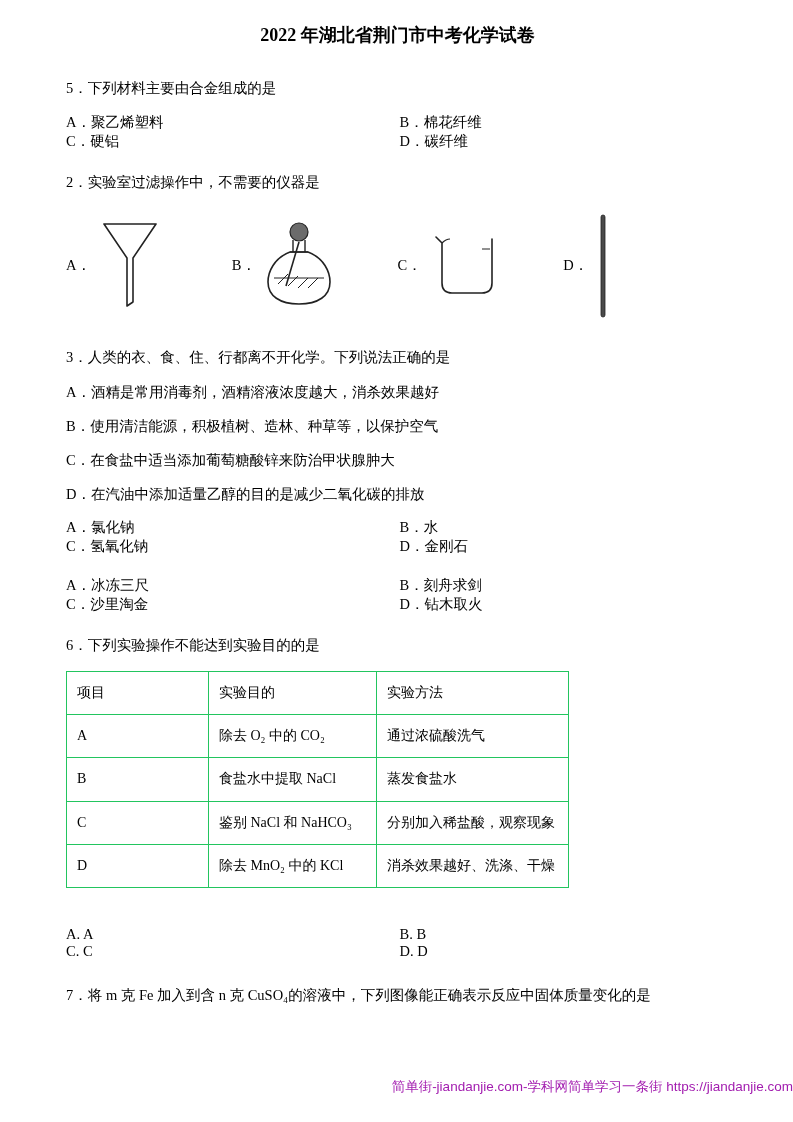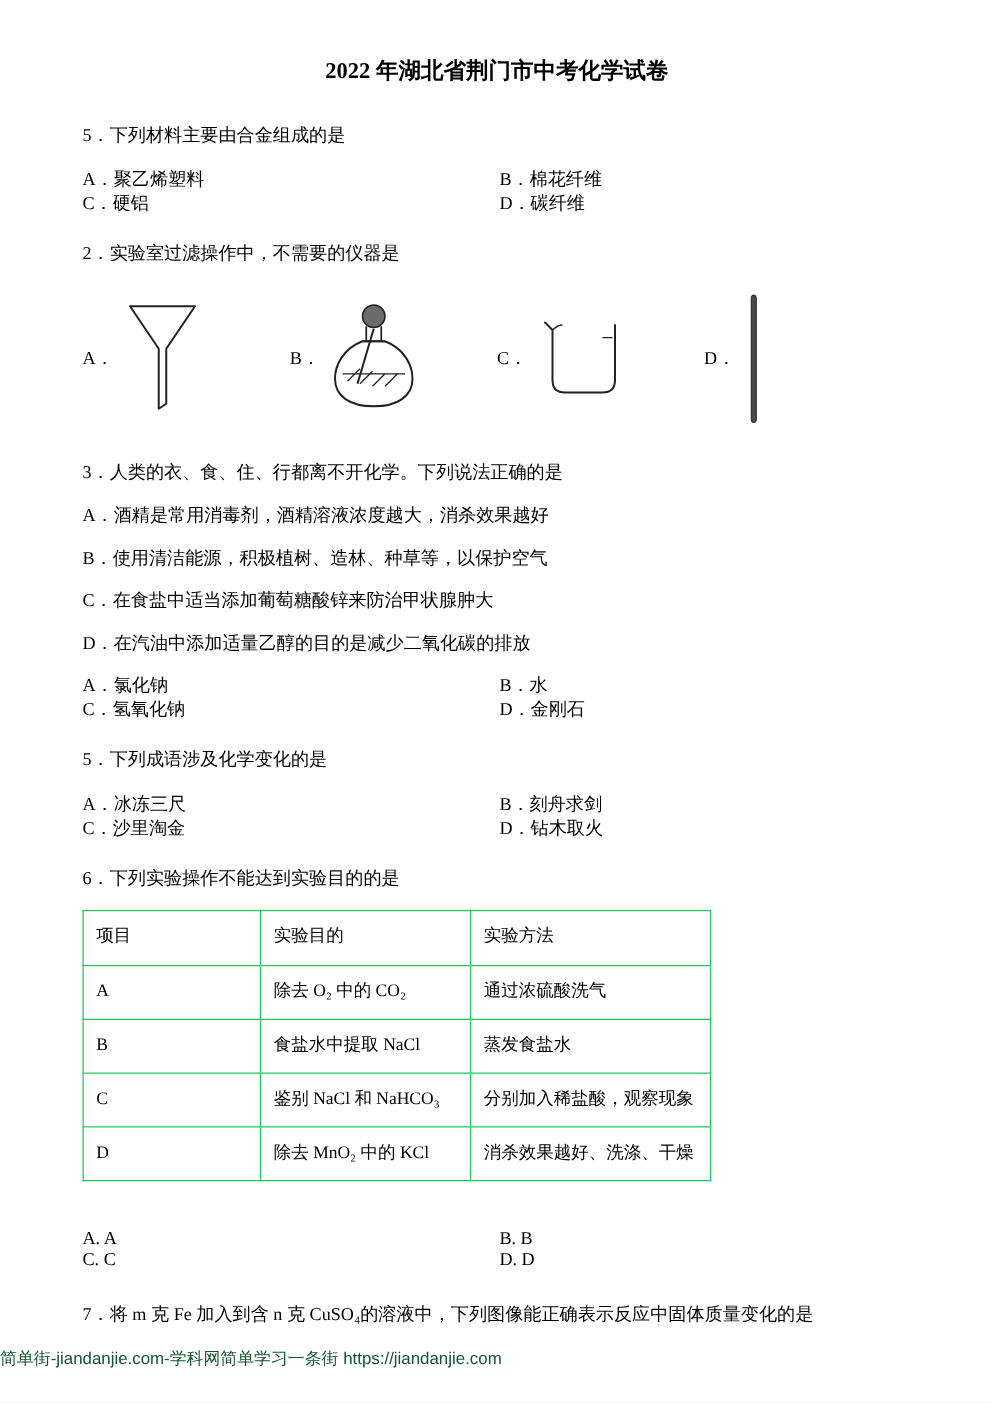--- a/index.html
+++ b/index.html
@@ -1,19 +1,19 @@
 <!DOCTYPE html>
 <html><head>
 <meta charset="utf-8">
 <style>
   * { margin:0; padding:0; box-sizing:border-box; }
   html,body { background:#e9e9e9; }
   .page {
     width:793px; min-height:1122px; margin:0 auto; background:#ffffff;
-    padding:44px 64px 20px 66px; position:relative; color:#000;
+    padding:23px 64px 20px 66px; position:relative; color:#000;
     font-family:"Liberation Serif","DejaVu Serif",serif; font-size:14.5px;
   }
   .doc-title { text-align:center; font-size:18px; font-weight:bold; margin-bottom:30px; }
   .section-header { font-size:15px; font-weight:bold; margin-bottom:22px; }
   .question { margin-bottom:10px; }
   .stem { line-height:1.55; margin-bottom:14px; }
   .options-grid { display:grid; grid-template-columns:repeat(2,1fr); column-gap:4px; margin-bottom:20px; }
   .option { white-space:nowrap; }
   .option-lines .option { display:block; margin-bottom:13px; white-space:normal; line-height:1.45; }
   
@@ -25,21 +25,21 @@
   .exp-table th, .exp-table td {
     border:1px solid #22c55e; font-weight:normal; text-align:left;
     padding:12px 10px; font-size:14px; line-height:1.3;
   }
   .exp-table th:nth-child(1), .exp-table td:nth-child(1) { width:142px; }
   .exp-table th:nth-child(2), .exp-table td:nth-child(2) { width:168px; }
   .exp-table th:nth-child(3), .exp-table td:nth-child(3) { width:192px; }
   .answers-grid { margin-bottom:24px; }
   .footer {
     position:absolute; left:0; bottom:26px; width:100%;
-    text-align:left; color:#14532d; font-size:13.5px;
+    text-align:right; color:#a21caf; font-size:13.5px;
     font-family:"Liberation Sans","DejaVu Sans",sans-serif;
   }
 </style>
 </head>
 <body>
 
 <div class="page">
 
   <div class="doc-title">2022 年湖北省荆门市中考化学试卷</div>
 
@@ -114,21 +114,20 @@
   <div class="question">
     <div class="options-grid">
       <span class="option">A．氯化钠</span>
       <span class="option">B．水</span>
       <span class="option">C．氢氧化钠</span>
       <span class="option">D．金刚石</span>
     </div>
   </div>
 
   <div class="question">
-    <div class="stem">5．下列成语涉及化学变化的是</div>
     <div class="options-grid">
       <span class="option">A．冰冻三尺</span>
       <span class="option">B．刻舟求剑</span>
       <span class="option">C．沙里淘金</span>
       <span class="option">D．钻木取火</span>
     </div>
   </div>
 
   <div class="question">
     <div class="stem">6．下列实验操作不能达到实验目的的是</div>

